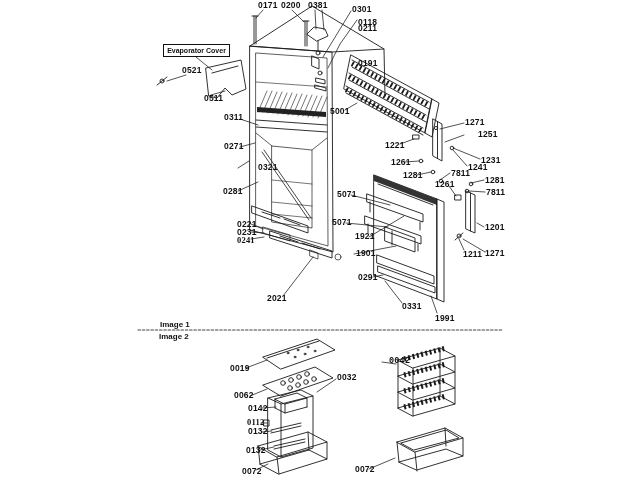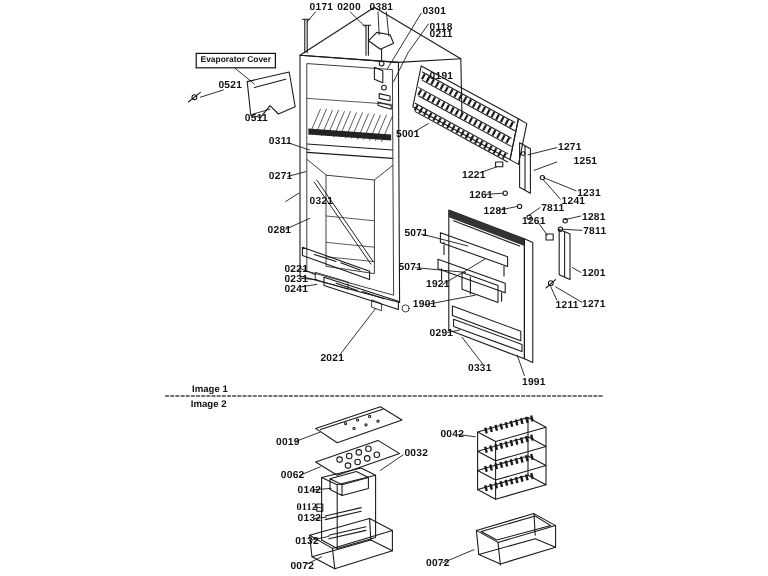--- a/index.html
+++ b/index.html
@@ -202,48 +202,48 @@
       <span class="callout" style="left: 358px; top: 18px;">0118</span>
       <span class="callout" style="left: 358px; top: 24px;">0211</span>
       <span class="callout" style="left: 182px; top: 66px;">0521</span>
       <span class="callout" style="left: 204px; top: 94px;">0511</span>
       <span class="callout" style="left: 224px; top: 113px;">0311</span>
       <span class="callout" style="left: 224px; top: 142px;">0271</span>
       <span class="callout" style="left: 222px; top: 163px; margin-left: 36px;">0321</span>
       <span class="callout" style="left: 223px; top: 187px;">0281</span>
       <span class="callout" style="left: 237px; top: 220px;">0221</span>
       <span class="callout" style="left: 237px; top: 228px;">0231</span>
-      <span class="callout" style="left: 237px; top: 236px;">0241</span>
+      <span class="callout" style="left: 237px; top: 236px; font-family: Liberation Serif, serif;">0241</span>
       <span class="callout" style="left: 330px; top: 107px;">5001</span>
       <span class="callout" style="left: 385px; top: 141px;">1221</span>
       <span class="callout" style="left: 391px; top: 158px;">1261</span>
       <span class="callout" style="left: 403px; top: 171px;">1281</span>
       <span class="callout" style="left: 451px; top: 169px;">7811</span>
       <span class="callout" style="left: 435px; top: 180px;">1261</span>
       <span class="callout" style="left: 485px; top: 176px;">1281</span>
       <span class="callout" style="left: 486px; top: 188px;">7811</span>
       <span class="callout" style="left: 465px; top: 118px;">1271</span>
       <span class="callout" style="left: 465px; top: 130px; margin-left: 13px;">1251</span>
       <span class="callout" style="left: 481px; top: 156px;">1231</span>
       <span class="callout" style="left: 468px; top: 163px;">1241</span>
       <span class="callout" style="left: 485px; top: 223px;">1201</span>
       <span class="callout" style="left: 463px; top: 250px; text-align: center;">1211</span>
       <span class="callout" style="left: 485px; top: 249px;">1271</span>
       <span class="callout" style="left: 337px; top: 190px;">5071</span>
       <span class="callout" style="left: 332px; top: 218px;">5071</span>
       <span class="callout" style="left: 355px; top: 232px;">1921</span>
-      <span class="callout" style="left: 344px; top: 249px;">1901</span>
+      <span class="callout" style="left: 356px; top: 249px;">1901</span>
       <span class="callout" style="left: 267px; top: 294px;">2021</span>
       <span class="callout" style="left: 358px; top: 273px;">0291</span>
-      <span class="callout" style="left: 390px; top: 302px;">0331</span>
+      <span class="callout" style="left: 402px; top: 302px;">0331</span>
       <span class="callout" style="left: 435px; top: 314px;">1991</span>
       <span class="callout" style="left: 230px; top: 364px;">0019</span>
       <span class="callout" style="left: 234px; top: 391px;">0062</span>
       <span class="callout" style="left: 337px; top: 373px;">0032</span>
-      <span class="callout" style="left: 367px; top: 357px;">0042</span>
+      <span class="callout" style="left: 389px; top: 357px; font-family: Liberation Mono, monospace;">0042</span>
       <span class="callout" style="left: 248px; top: 404px;">0142</span>
       <span class="callout" style="left: 247px; top: 418px; font-family: Liberation Serif, serif;">0112</span>
       <span class="callout" style="left: 248px; top: 427px;">0132</span>
       <span class="callout" style="left: 246px; top: 446px;">0132</span>
       <span class="callout" style="left: 242px; top: 467px;">0072</span>
       <span class="callout" style="left: 355px; top: 465px;">0072</span>
     </div>
 
 </div>
 

